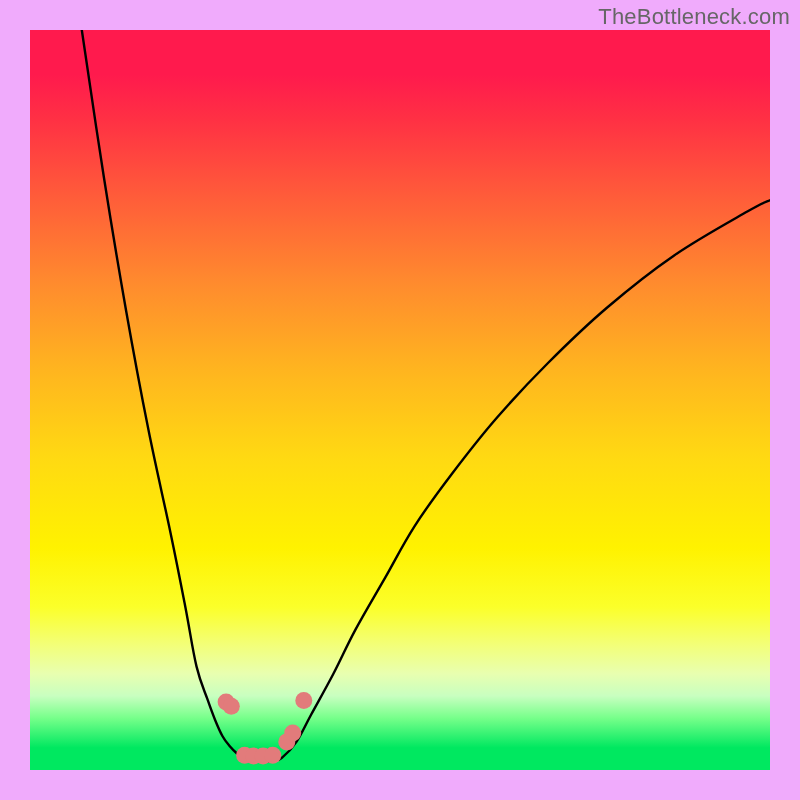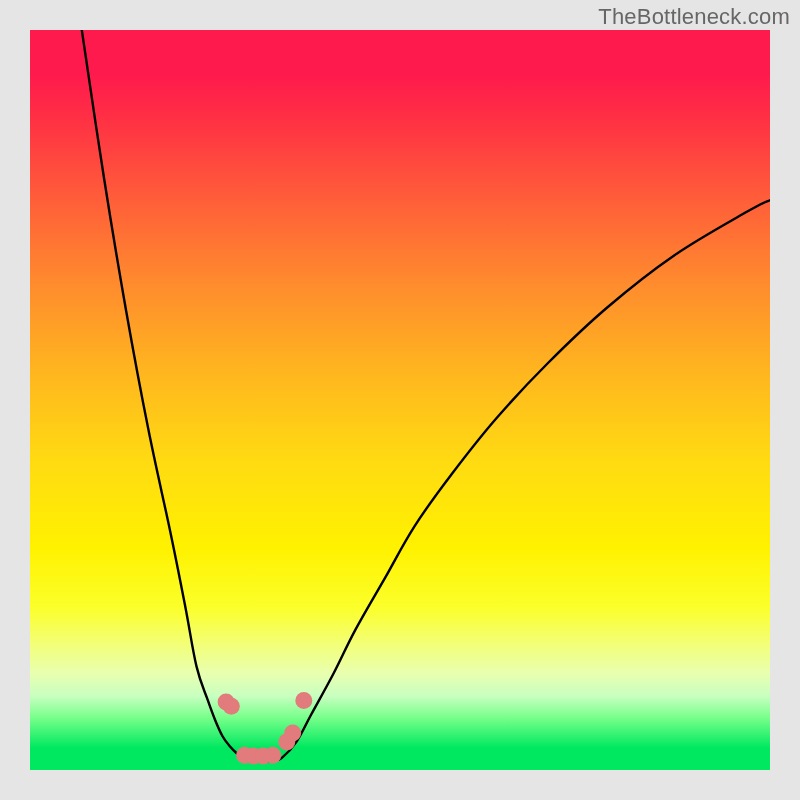--- a/index.html
+++ b/index.html
@@ -10,21 +10,21 @@
     overflow: hidden;
     background: #000;
     font-family: Arial, Helvetica, sans-serif;
   }
   .frame {
     position: absolute;
     top: 0;
     left: 0;
     width: 800px;
     height: 800px;
-    background: #e5e5e5;
+    background: #f0abfc;
   }
   .plot {
     position: absolute;
     top: 30px;
     left: 30px;
     width: 740px;
     height: 740px;
   }
   .gradient {
     position: absolute;

